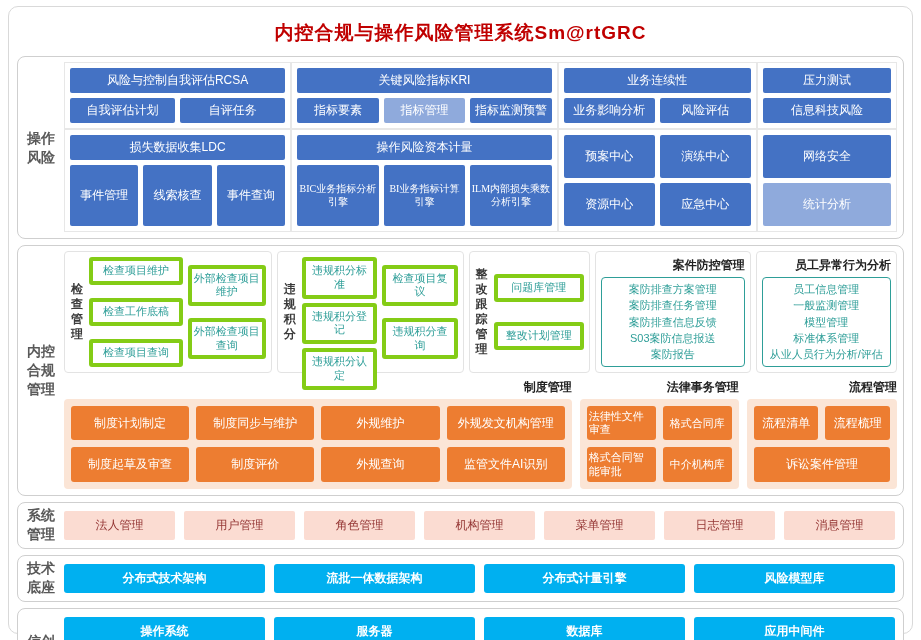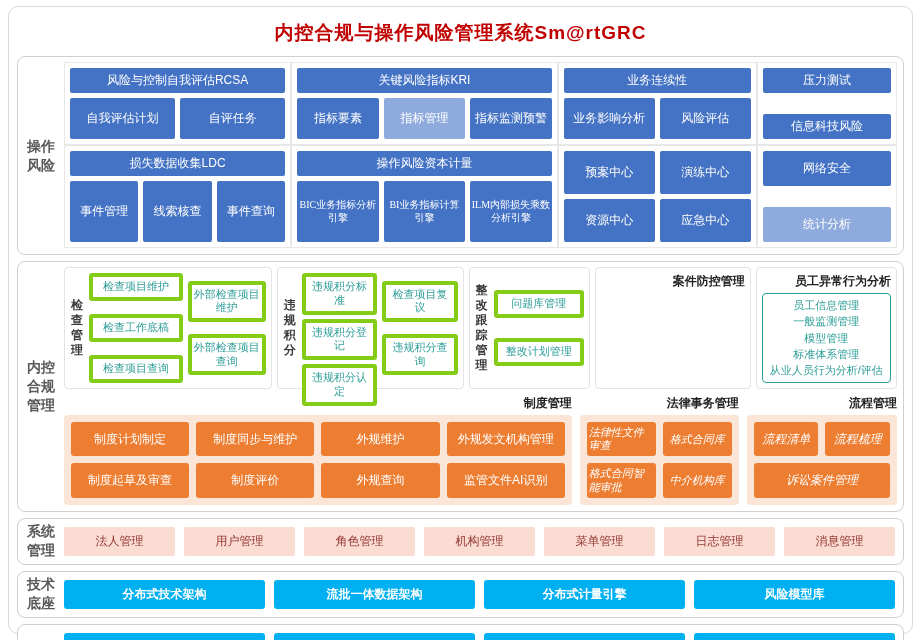--- a/index.html
+++ b/index.html
@@ -37,21 +37,21 @@
   }
   .brow { display:flex; gap:5px; flex:1;font-family:Liberation Serif, serif; }
   .brow > * { flex:1; }
   .btn-blue {
     background:#4472c4; color:#fff; border-radius:2px; font-size:12px;
     display:flex; align-items:center; justify-content:center; text-align:center;
     min-height:25px; padding:2px 2px; cursor:pointer; line-height:1.2;
   }
   .btn-blue.light { background:#8faadc; }
   .btn-blue.sm { font-size:10px; line-height:1.25; min-height:33px; padding:18px 1px; }
-  .stack2 { display:flex; flex-direction:column; gap:21px; }
+  .stack2 { display:flex; flex-direction:column; gap:5px; }
   .stack2 > * { flex:1; }
 
   
   .comp-top { display:flex; gap:5px; height:122px; margin-bottom:6px; }
   .group {
     border:1px solid #e3e3e3; border-radius:4px; padding:5px;
     display:flex; gap:5px;
   }
   .g-check { flex:2.15; } .g-viol { flex:1.92; } .g-rect { flex:1.2; }
   .g-case { flex:1.58; flex-direction:column; gap:3px; }
@@ -77,21 +77,21 @@
   .case-line { color:#2e9e98; font-size:11px; text-align:center; line-height:1.15; cursor:pointer; }
 
   .comp-bottom { display:flex; gap:8px; }
   .panel { display:flex; flex-direction:column; gap:3px; }
   .p-policy { flex:3.45; } .p-legal { flex:1.08; } .p-process { flex:1.02; }
   .peach {
     flex:1; background:#fbe5d6; border-radius:4px; padding:7px;
     display:grid; gap:7px;
   }
   .peach.c4 { grid-template-columns:repeat(4,1fr); }
-  .peach.c2 { grid-template-columns:repeat(2,1fr);font-style:italic; }
+  .peach.c2 { grid-template-columns:repeat(2,1fr); }
   .btn-orange {
     background:#ed7d31; color:#fff; border-radius:3px; font-size:12px;
     display:flex; align-items:center; justify-content:center; text-align:left;
     padding:4px 2px; min-height:26px; line-height:1.2; cursor:pointer;
   }
   .btn-orange.sm { font-size:11px; }
   .span2 { grid-column:1 / -1; }
 
   
   .flat-row { display:flex; gap:9px; align-items:stretch; height:100%; }
@@ -240,20 +240,27 @@
             <div class="vtxt">整改跟踪管理</div>
           </div>
           <div class="gcol loose">
             <div class="btn-teal">问题库管理</div>
             <div class="btn-teal">整改计划管理</div>
           </div>
         </div>
 
         <div class="group g-case">
           <div class="panel-header">案件防控管理</div>
+          <div class="case-box">
+            <div class="case-line">案防排查方案管理</div>
+            <div class="case-line">案防排查任务管理</div>
+            <div class="case-line">案防排查信息反馈</div>
+            <div class="case-line">S03案防信息报送</div>
+            <div class="case-line">案防报告</div>
+          </div>
         </div>
 
         <div class="group g-behav">
           <div class="panel-header">员工异常行为分析</div>
           <div class="case-box">
             <div class="case-line">员工信息管理</div>
             <div class="case-line">一般监测管理</div>
             <div class="case-line">模型管理</div>
             <div class="case-line">标准体系管理</div>
             <div class="case-line">从业人员行为分析/评估</div>

